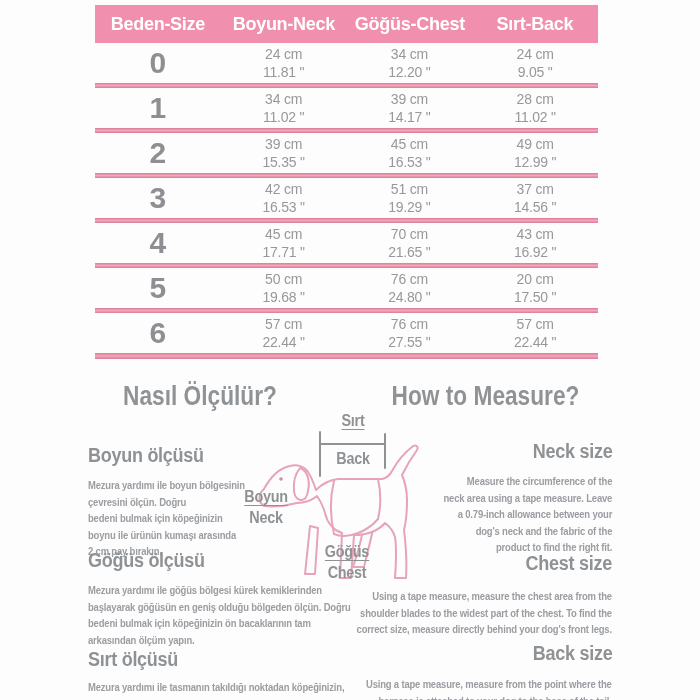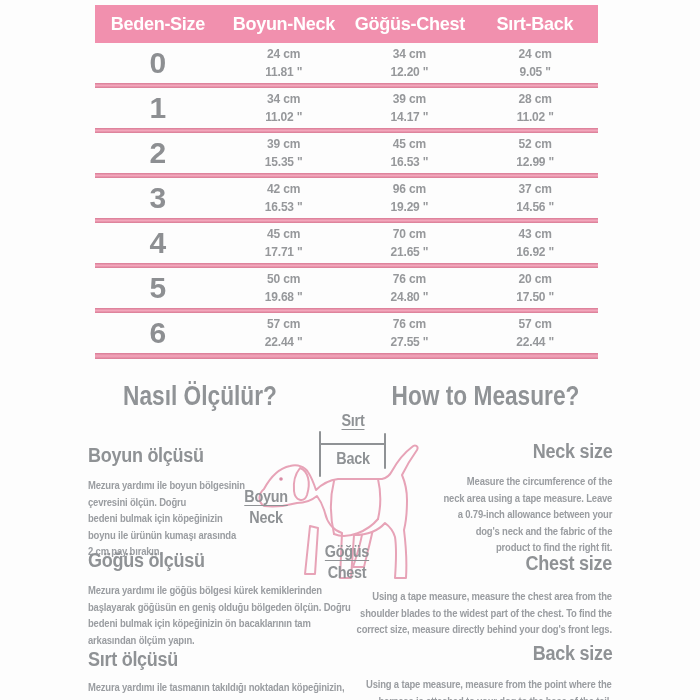--- a/index.html
+++ b/index.html
@@ -7,21 +7,21 @@
     width:700px;height:700px;position:relative;background:#fdfdfd;
     font-family:"Liberation Sans", sans-serif;overflow:hidden;
   }
   
   .size-table{position:absolute;left:95px;top:5px;width:503px;}
   .thead{display:flex;height:38px;background:#f190ae;align-items:center;}
   .hcell{flex:1;text-align:center;color:#ffffff;font-size:19px;font-weight:bold;letter-spacing:-0.3px;transform:scaleX(0.95);}
   .trow{display:flex;height:40px;align-items:center;}
   .cell{flex:1;text-align:center;}
   .size-num{font-size:30px;font-weight:bold;color:#8d8f92;line-height:40px;}
-  .cm,.inch{font-size:12px;font-weight:bold;color:#96989b;line-height:18px;letter-spacing:-0.2px;}
+  .cm,.inch{font-size:14px;font-weight:normal;color:#96989b;line-height:18px;letter-spacing:-0.2px;}
   .sep{height:5px;background:linear-gradient(#d97b95,#f3a7bc,#d97b95);}
   .sep.last{height:6px;}
   
   .section-title{position:absolute;font-size:27px;font-weight:bold;color:#909396;text-align:center;transform:scaleX(0.84);}
   .title-tr{left:85px;top:381px;width:230px;}
   .title-en{left:358px;top:381px;width:255px;}
   
   .sub-heading{position:absolute;font-size:20px;font-weight:bold;color:#8f9295;letter-spacing:-0.3px;transform-origin:left top;transform:scaleX(0.9);}
   .sub-heading.r{transform-origin:right top;text-align:right;}
   .body-text{position:absolute;font-size:11px;font-weight:bold;color:#9a9da1;line-height:16.5px;white-space:pre-line;letter-spacing:-0.2px;transform-origin:left top;transform:scaleX(0.86);}
@@ -99,34 +99,34 @@
     <div class="cell size-num">2</div>
     <div class="cell">
         <div class="cm">39 cm</div>
         <div class="inch">15.35 "</div>
       </div>
     <div class="cell">
         <div class="cm">45 cm</div>
         <div class="inch">16.53 "</div>
       </div>
     <div class="cell">
-        <div class="cm">52 cm</div>
+        <div class="cm">49 cm</div>
         <div class="inch">12.99 "</div>
       </div>
   </div>
   <div class="sep"></div>
 
   <div class="trow">
     <div class="cell size-num">3</div>
     <div class="cell">
         <div class="cm">42 cm</div>
         <div class="inch">16.53 "</div>
       </div>
     <div class="cell">
-        <div class="cm">96 cm</div>
+        <div class="cm">51 cm</div>
         <div class="inch">19.29 "</div>
       </div>
     <div class="cell">
         <div class="cm">37 cm</div>
         <div class="inch">14.56 "</div>
       </div>
   </div>
   <div class="sep"></div>
 
   <div class="trow">

